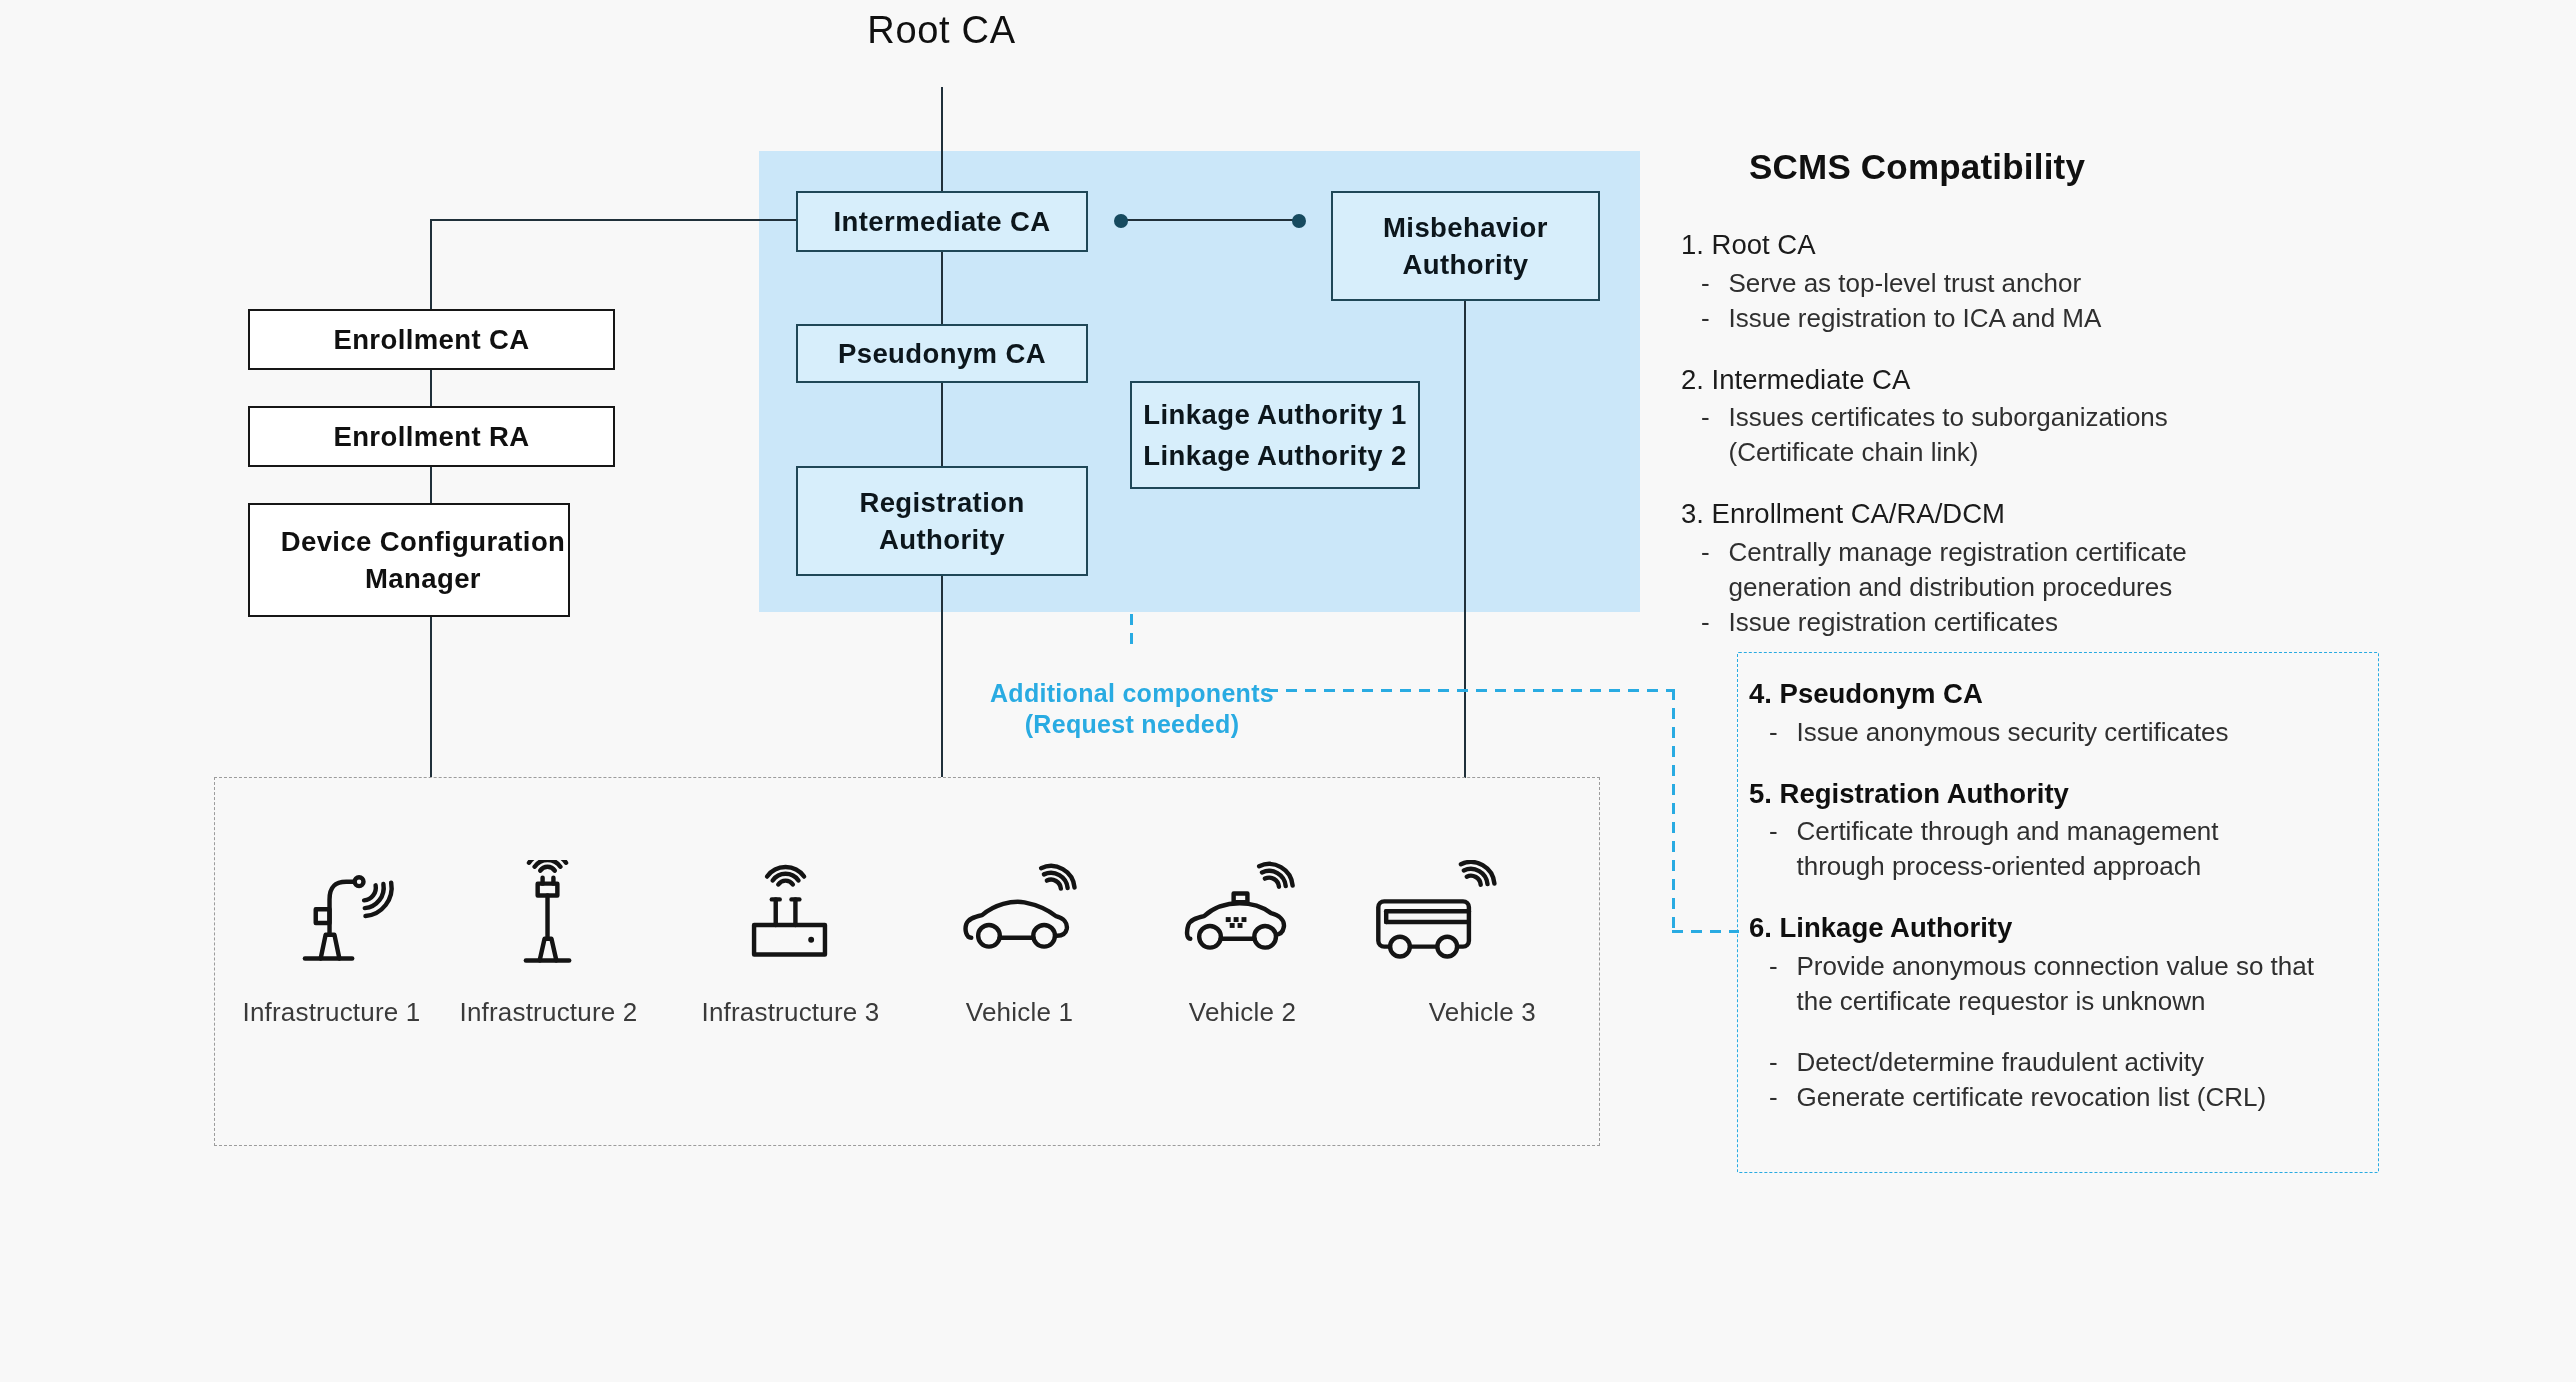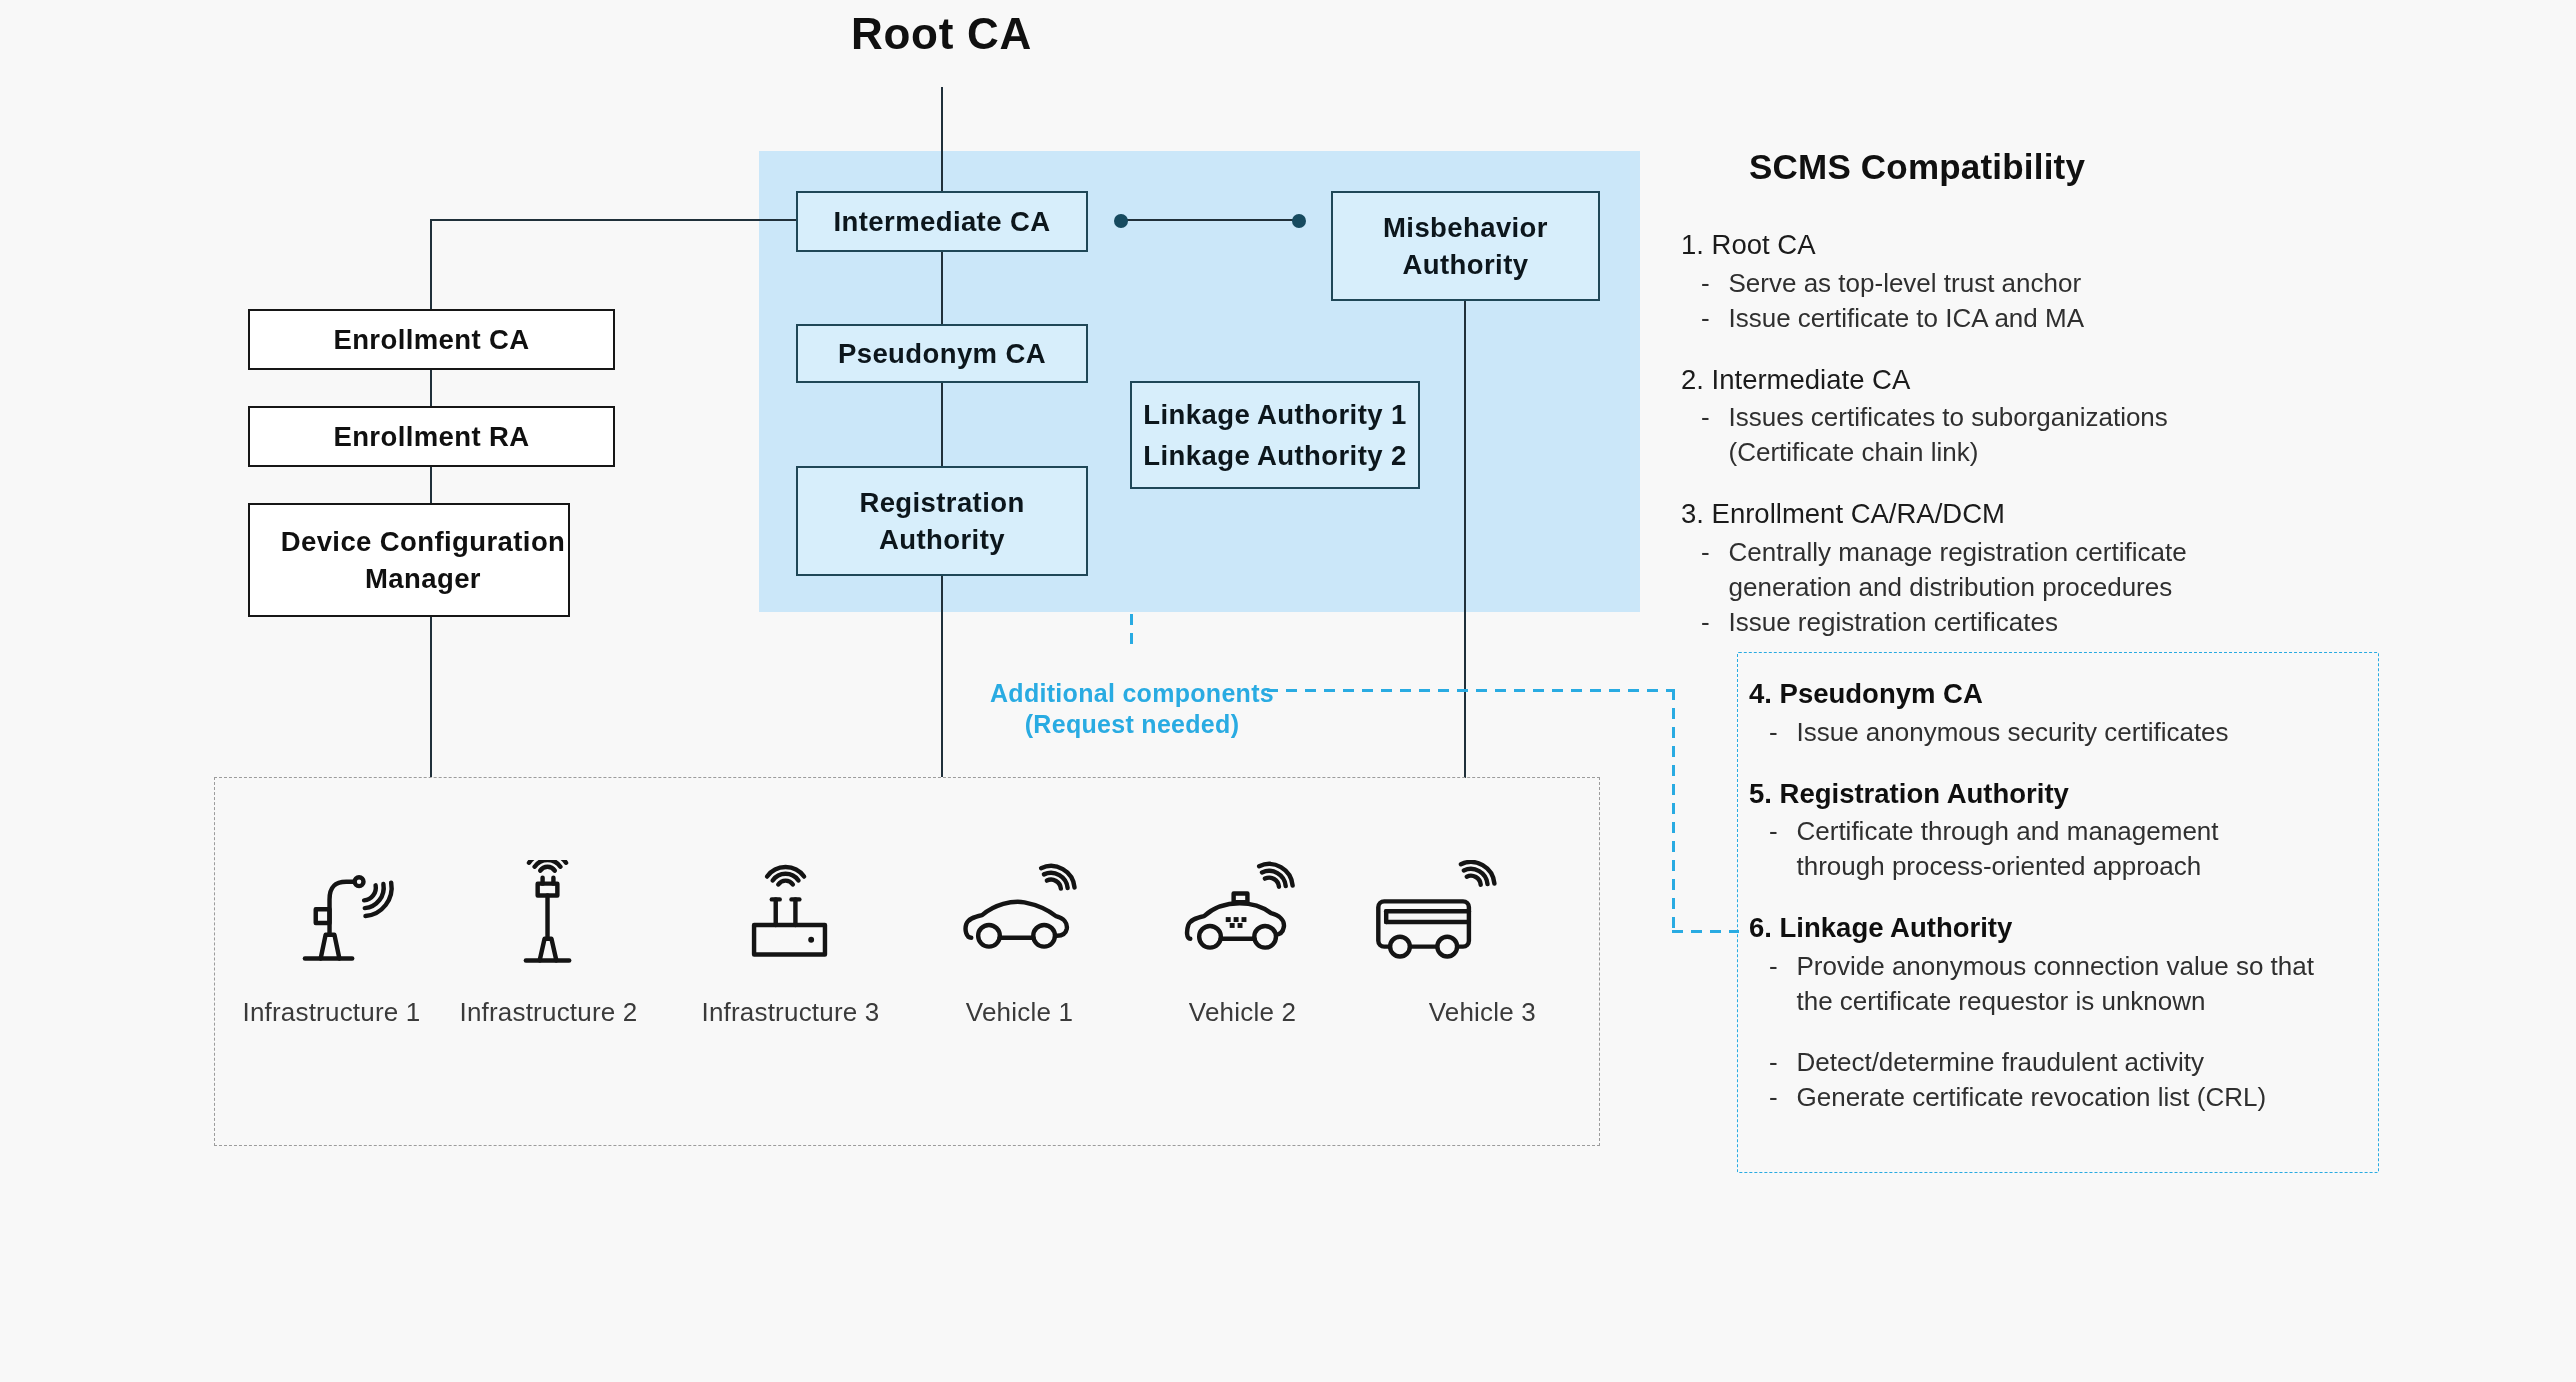--- a/index.html
+++ b/index.html
@@ -17,21 +17,21 @@
        -webkit-font-smoothing:antialiased;}
   #stage{position:relative;width:2576px;height:1382px;background:var(--background);overflow:hidden;}
 
   
   .abs{position:absolute;}
   .ln{position:absolute;background:var(--line-color);z-index:1;}
   .dot{position:absolute;width:13.8px;height:13.8px;border-radius:50%;background:#164a5f;z-index:2;}
 
   
   #blue-area{left:759px;top:151px;width:881px;height:461px;background:var(--area-blue);z-index:0;}
-  #root-title{left:758px;top:9.2px;width:367px;text-align:center;font-size:44px;font-weight:700;
+  #root-title{left:758px;top:9.2px;width:367px;text-align:center;font-size:38px;font-weight:400;
               letter-spacing:0.7px;color:#101010;z-index:3;}
 
   
   .node{position:absolute;display:flex;align-items:center;justify-content:center;text-align:center;
         font-weight:700;font-size:27.5px;letter-spacing:0.4px;z-index:3;box-sizing:border-box;}
   .node-blue{background:var(--node-fill);border:2.8px solid var(--node-border);color:#0c161c;}
   .node-white{background:#ffffff;border:2.8px solid #161616;color:#101010;}
   #box-intermediate{left:796px;top:191px;width:292px;height:61px;}
   #box-pseudonym{left:796px;top:324px;width:292px;height:59px;}
   #box-registration{left:796px;top:466px;width:292px;height:110px;line-height:37px;}
@@ -204,21 +204,21 @@
 
   <div class="abs" id="panel-group-a">
     <div class="pitem">
       <div class="pitem-title">1. Root CA</div>
       <div class="pline">
         <span class="dash">-</span>
         <span>Serve as top-level trust anchor</span>
       </div>
       <div class="pline">
         <span class="dash">-</span>
-        <span>Issue certificate to ICA and MA</span>
+        <span>Issue registration to ICA and MA</span>
       </div>
     </div>
     <div class="pitem">
       <div class="pitem-title">2. Intermediate CA</div>
       <div class="pline">
         <span class="dash">-</span>
         <span>Issues certificates to suborganizations</span>
       </div>
       <div class="pline">
         <span class="dash"></span>

